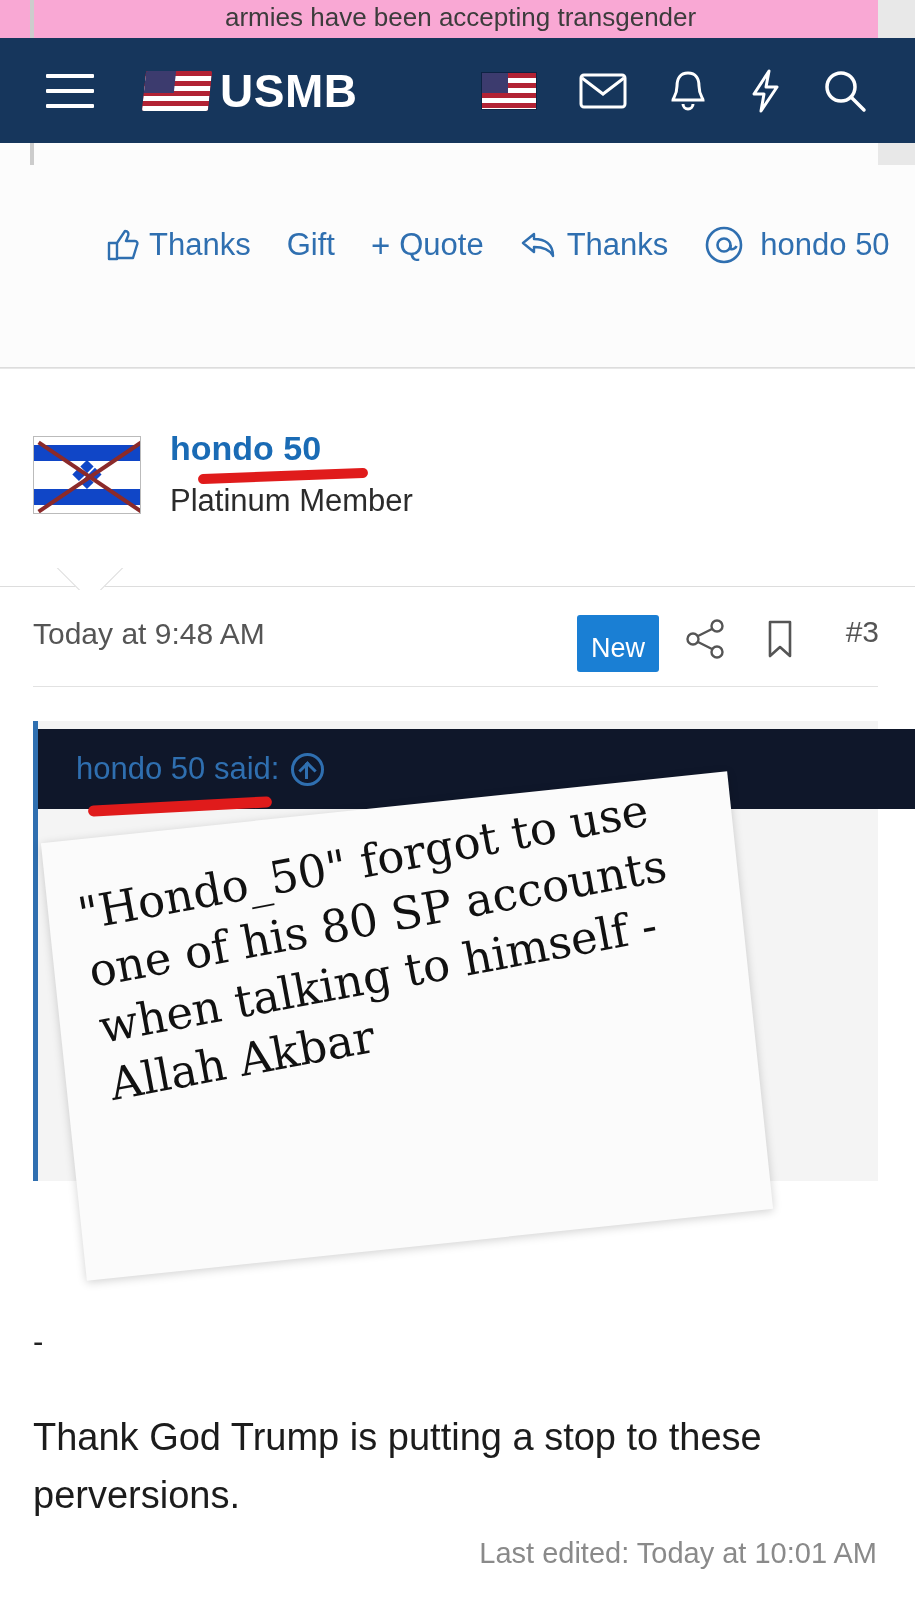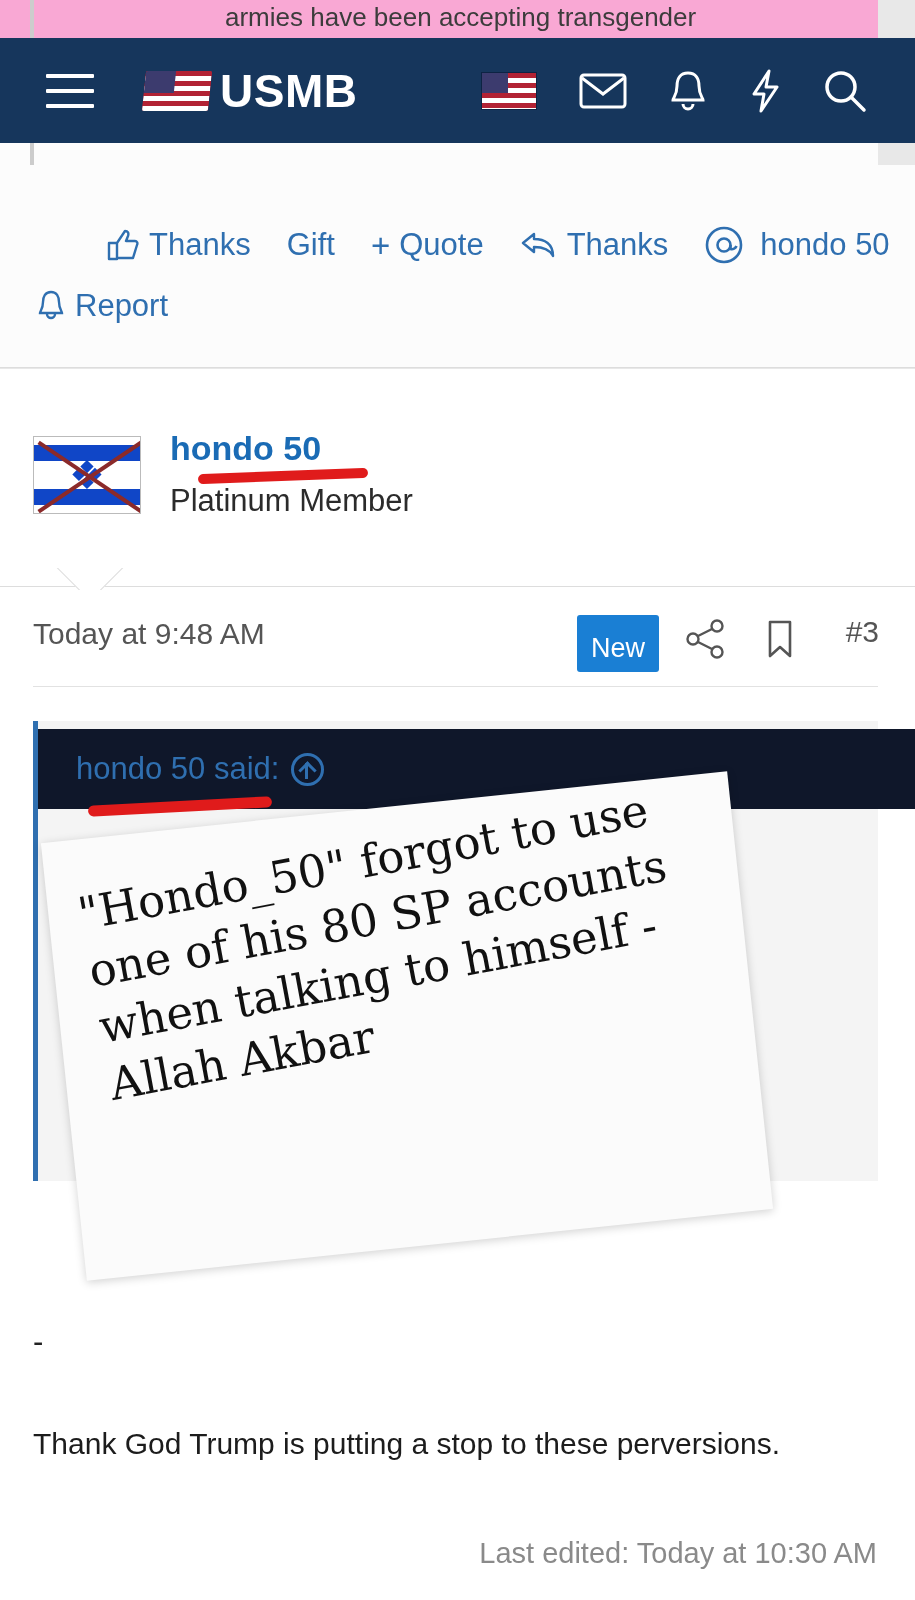--- a/index.html
+++ b/index.html
@@ -318,23 +318,22 @@
   }
 
   
   .body-dash {
     position: absolute; left: 33px; top: 955px;
     font-size: 31px; color: #222222;
   }
   .body-text {
     position: absolute; left: 33px; top: 1040px;
     width: 770px;
-    font-size: 30px; color: #1c1c1c;
+    font-size: 38px; color: #1c1c1c;
     line-height: 1.52;
-    margin-top: 12px;
   }
   .last-edited {
     position: absolute; right: 38px; top: 1168px;
     font-size: 29px; color: #8a8a8a;
     text-align: right;
   }
 
   
   .note {
     position: absolute;
@@ -437,29 +436,20 @@
       <div class="act">
         <svg width="40" height="40" viewBox="0 0 40 40" style="margin-right:16px">
             <circle cx="20" cy="20" r="17" fill="none" stroke="#2f6fb0" stroke-width="2.6"></circle>
             <circle cx="20" cy="20" r="6.5" fill="none" stroke="#2f6fb0" stroke-width="2.6"></circle>
             <path d="M26.5 20 v4 a5 5 0 0 0 6 -3" fill="none" stroke="#2f6fb0" stroke-width="2.6"></path>
           </svg>
         <span>hondo 50</span>
       </div>
     </div>
 
-    <div class="act-row r2">
-      <div class="act">
-        <svg width="30" height="34" viewBox="0 0 30 34">
-            <path d="M15 3 C9 3 7 8 7 13 c0 7 -3 9 -3 11 h22 c0 -2 -3 -4 -3 -11 C23 8 21 3 15 3 Z" fill="none" stroke="#2f6fb0" stroke-width="2.4"></path>
-            <path d="M11 25 a4 4 0 0 0 8 0" fill="none" stroke="#2f6fb0" stroke-width="2.4"></path>
-          </svg>
-        <span>Report</span>
-      </div>
-    </div>
   </div>
 
   <div class="post2">
 
     <div class="p2-head">
       <div class="avatar">
         <div class="bar-top"></div>
         <div class="bar-bot"></div>
         <div class="star">❖</div>
         <div class="x1"></div>
@@ -496,20 +486,20 @@
         <span class="qtext">hondo 50 said:</span>
         <span class="qarrow"></span>
       </div>
       <div class="red-underline-2"></div>
       <div class="quote-title">What the hell is going on? How</div>
       <div class="quote-body">c</div>
     </div>
 
     <div class="body-dash">-</div>
     <div class="body-text">Thank God Trump is putting a stop to these perversions.</div>
-    <div class="last-edited">Last edited: Today at 10:30 AM</div>
+    <div class="last-edited">Last edited: Today at 10:01 AM</div>
   </div>
 
   <div class="note">
     <div class="note-text">"Hondo_50" forgot to use one of his 80 SP accounts when talking to himself - Allah Akbar</div>
   </div>
 
 </div>
 
 </body></html>

